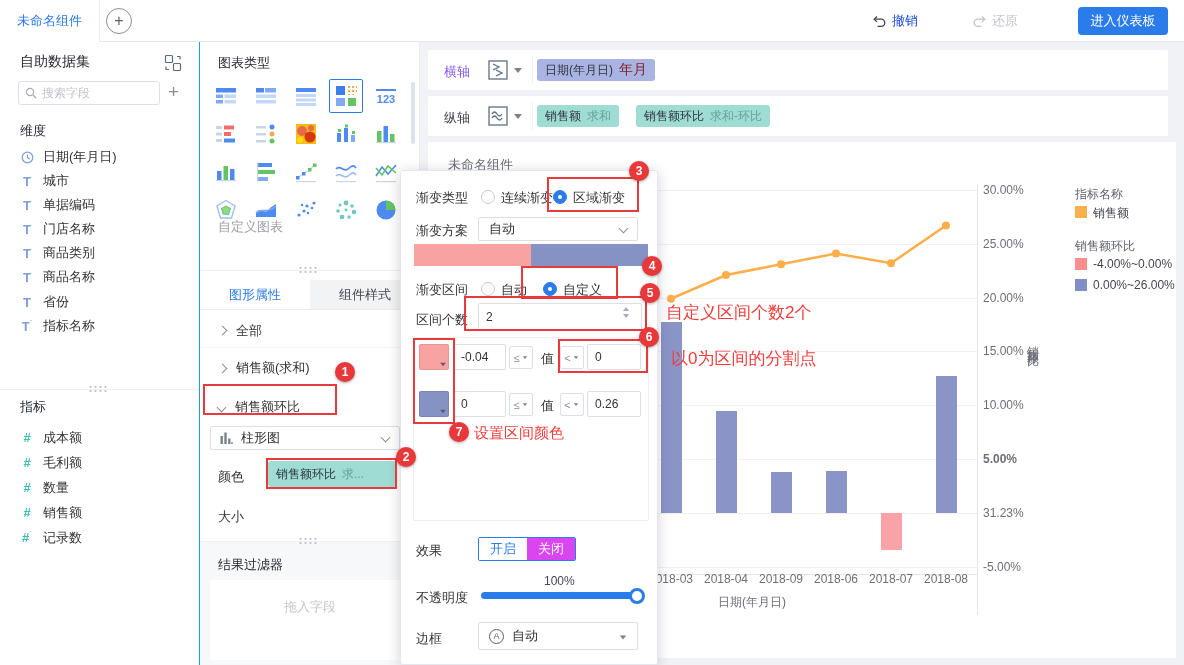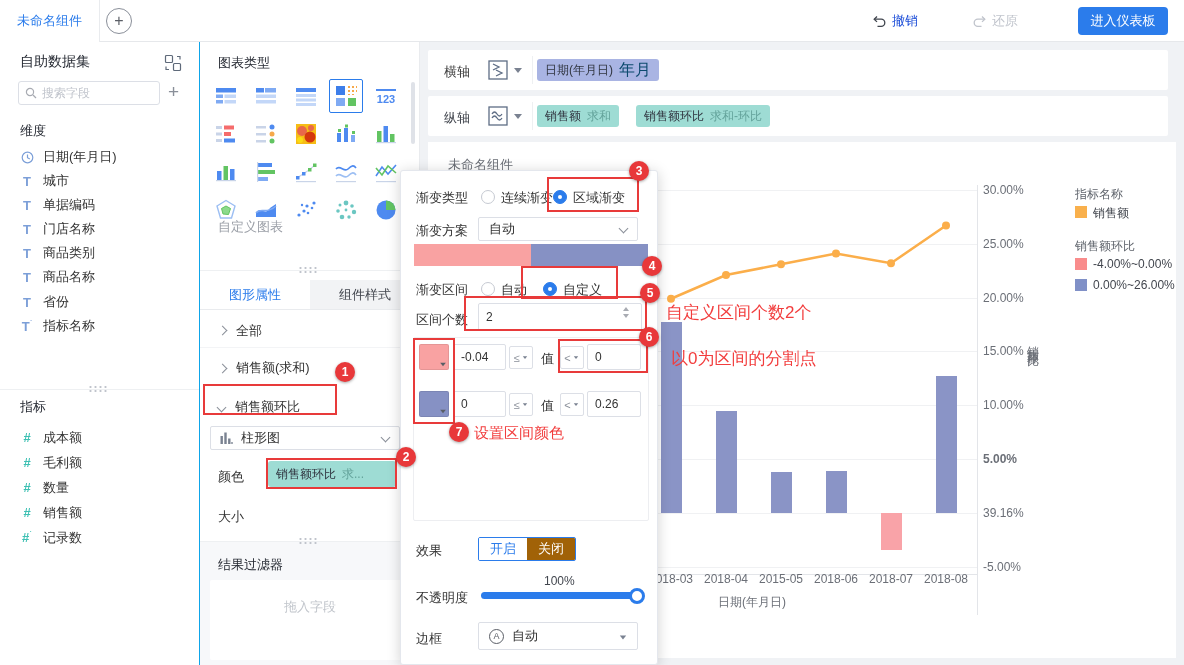--- a/index.html
+++ b/index.html
@@ -36,21 +36,21 @@
   .chev-r{transform:rotate(-45deg)}
   .chev-d{transform:rotate(45deg)}
   .caret{display:inline-block;width:0;height:0;border-left:4px solid transparent;border-right:4px solid transparent;border-top:5px solid #7A8291}
   .caret-sm{border-left-width:3px;border-right-width:3px;border-top-width:4px;border-top-color:#A8ABB2}
   .sel-box{border:1px solid #DCDFE6;border-radius:2px;background:#fff;display:flex;align-items:center}
   .tag{border-radius:3px;display:flex;align-items:center;padding:0 8px;gap:6px;white-space:nowrap;overflow:hidden}
   .tag-teal{background:#9EDCD4}
   .tag-purple{background:#A9B4E3}
   .tag .t-main{color:#303540;font-size:12px}
   .tag-teal .t-sub{color:#64A39B;font-size:12px}
-  .tag-purple .t-sub{color:#0c4a6e;font-size:16px}
+  .tag-purple .t-sub{color:#7f1d1d;font-size:14px}
   
   .axis-card{position:absolute;left:428px;width:740px;height:40px;background:#fff;border-radius:2px}
   .canvas{position:absolute;left:428px;top:142px;width:748px;height:516px;background:#fff}
   .gridline{position:absolute;height:1px;background:#F0F1F3}
   .tick-label{position:absolute;font-size:12px;color:#6B6F77}
   .bar{position:absolute}
   .x-label{position:absolute;width:60px;text-align:center;font-size:12px;color:#6B6F77}
   .line-layer{position:absolute;left:0;top:0;pointer-events:none}
   .legend-sq{position:absolute;width:12px;height:12px}
   .legend-t{position:absolute;font-size:12px;color:#5F646C}
@@ -61,21 +61,21 @@
   .radio.on{border-color:#2B7CEB;background:#2B7CEB}
   .radio.on::after{content:"";position:absolute;left:4px;top:4px;width:4px;height:4px;border-radius:50%;background:#fff}
   .p-select{position:absolute;border:1px solid #DCDFE6;border-radius:2px;background:#fff;display:flex;align-items:center;padding:0 10px;font-size:13px;color:#333}
   .num-input{position:absolute;border:1px solid #DCDFE6;border-radius:2px;background:#fff;font-size:12px;color:#333;padding:0 7px;outline:none;font-family:inherit}
   .op-box{position:absolute;width:24px;height:23px;border:1px solid #DCDFE6;border-radius:2px;background:#fff;display:flex;align-items:center;justify-content:center;gap:1px;font-size:11px;color:#8A8F99}
   .swatch{position:absolute;width:30px;height:26px;border-radius:2px;border:1px solid rgba(0,0,0,.08)}
   .swatch .caret{position:absolute;right:1px;bottom:2px;border-top-color:#5A5E66;transform:scale(.7)}
   .toggle{position:absolute;display:flex;border:1px solid #2B7CEB;border-radius:2px;overflow:hidden;font-size:13px}
   .toggle span{padding:2px 11px;line-height:18px}
   .tg-off{color:#2B7CEB;background:#fff}
-  .tg-on{color:#fff;background:#a16207}
+  .tg-on{color:#fff;background:#d946ef}
   .slider-track{position:absolute;height:7px;border-radius:4px;background:#2B7CEB}
   .slider-handle{position:absolute;width:16px;height:16px;border-radius:50%;background:#fff;border:3.5px solid #2B7CEB}
   
   .rbox{position:absolute;border:2px solid #E83A3A;z-index:60;pointer-events:none}
   .rbadge{position:absolute;width:20px;height:20px;border-radius:50%;background:#E8383A;color:#fff;font-size:12px;font-weight:bold;display:flex;align-items:center;justify-content:center;z-index:61;box-shadow:0 1px 3px rgba(0,0,0,.35)}
   .rnote{position:absolute;color:#F23D3D;z-index:61;white-space:nowrap}
 </style>
 </head>
 <body>
 
@@ -427,21 +427,21 @@
 
     <div class="abs" style="left:0;top:499px;width:220px;height:124px;background:#F7F8FA">
       <div class="hdiv" style="top:0"></div>
       <div class="dots" style="left:98px;top:-4px"></div>
       <div class="abs sec-title" style="left:18px;top:15px">结果过滤器</div>
       <div class="abs" style="left:10px;top:39px;width:200px;height:80px;background:#fff;border-radius:2px;text-align:center;padding-top:18px;color:#C2C6CC"><span>拖入字段</span></div>
     </div>
   </div>
 
   <div class="axis-card" style="top:50px">
-    <div class="abs" style="left:16px;top:13px;color:#404040">横轴</div>
+    <div class="abs" style="left:16px;top:13px;color:#8b5cf6">横轴</div>
     <svg class="abs" style="left:59px;top:9px" width="22" height="22" viewBox="0 0 22 22">
         <rect x="2" y="2" width="18" height="18" fill="none" stroke="#5E6D85" stroke-width="1.3"></rect>
         <polyline points="6,5 12,8 6,11" fill="none" stroke="#5E6D85" stroke-width="1.3"></polyline>
         <polyline points="9,11 15,14 9,17" fill="none" stroke="#5E6D85" stroke-width="1.3"></polyline>
       </svg>
     <span class="caret abs" style="left:86px;top:18px"></span>
     <div class="abs" style="left:104px;top:6px;width:1px;height:28px;background:#EEF0F2"></div>
     <div class="abs tag tag-purple" style="left:109px;top:9px;height:22px">
       <span class="t-main">日期(年月日)</span>
       <span class="t-sub">年月</span>
@@ -487,29 +487,29 @@
       <div class="tick-label" style="top: 94.83px; left: 555px;">25.00%</div>
       <div class="gridline" style="top: 155.66px; left: 220px; width: 329px;"></div>
       <div class="tick-label" style="top: 148.66px; left: 555px;">20.00%</div>
       <div class="gridline" style="top: 209.49px; left: 220px; width: 329px;"></div>
       <div class="tick-label" style="top: 202.49px; left: 555px;">15.00%</div>
       <div class="gridline" style="top: 263.32px; left: 220px; width: 329px;"></div>
       <div class="tick-label" style="top: 256.32px; left: 555px;">10.00%</div>
       <div class="gridline" style="top: 317.15px; left: 220px; width: 329px;"></div>
       <div class="tick-label" style="top: 310.15px; left: 555px; font-weight: bold;">5.00%</div>
       <div class="gridline" style="top: 370.98px; left: 220px; width: 329px;"></div>
-      <div class="tick-label" style="top: 363.98px; left: 555px;">39.16%</div>
+      <div class="tick-label" style="top: 363.98px; left: 555px;">31.23%</div>
       <div class="gridline" style="top: 424.81px; left: 220px; width: 329px;"></div>
       <div class="tick-label" style="top: 417.81px; left: 555px;">-5.00%</div>
       <div class="bar" style="left: 232.5px; width: 21px; top: 180.422px; height: 190.558px; background: rgb(138, 148, 198);"></div>
       <div class="x-label" style="left: 213px; top: 430px;">2018-03</div>
       <div class="bar" style="left: 287.5px; width: 21px; top: 268.703px; height: 102.277px; background: rgb(138, 148, 198);"></div>
       <div class="x-label" style="left: 268px; top: 430px;">2018-04</div>
       <div class="bar" style="left: 342.5px; width: 21px; top: 330.069px; height: 40.9108px; background: rgb(138, 148, 198);"></div>
-      <div class="x-label" style="left: 323px; top: 430px;">2015-05</div>
+      <div class="x-label" style="left: 323px; top: 430px;">2018-09</div>
       <div class="bar" style="left: 397.5px; width: 21px; top: 328.993px; height: 41.9874px; background: rgb(138, 148, 198);"></div>
       <div class="x-label" style="left: 378px; top: 430px;">2018-06</div>
       <div class="bar" style="left: 452.5px; width: 21px; top: 370.98px; height: 36.6044px; background: rgb(249, 163, 168);"></div>
       <div class="x-label" style="left: 433px; top: 430px;">2018-07</div>
       <div class="bar" style="left: 507.5px; width: 21px; top: 234.252px; height: 136.728px; background: rgb(138, 148, 198);"></div>
       <div class="x-label" style="left: 488px; top: 430px;">2018-08</div>
       <svg class="line-layer" width="748" height="516">
         <polyline points="243,156.73660000000004 298,133.0514 353,122.28540000000001 408,111.51940000000002 463,121.20880000000002 518,83.52780000000001" fill="none" stroke="#FBAE4A" stroke-width="2.5"></polyline>
         <circle cx="243" cy="156.73660000000004" r="4" fill="#FBAE4A"></circle>
         <circle cx="298" cy="133.0514" r="4" fill="#FBAE4A"></circle>

